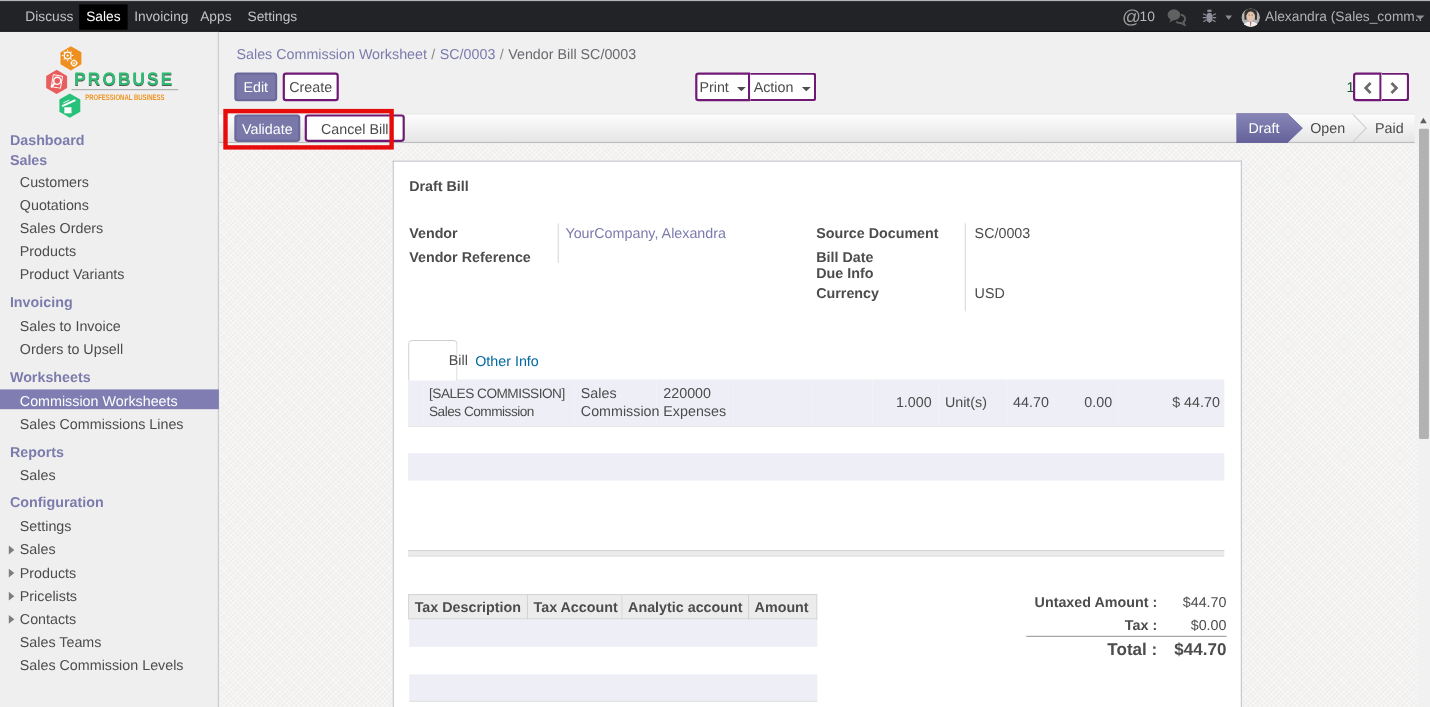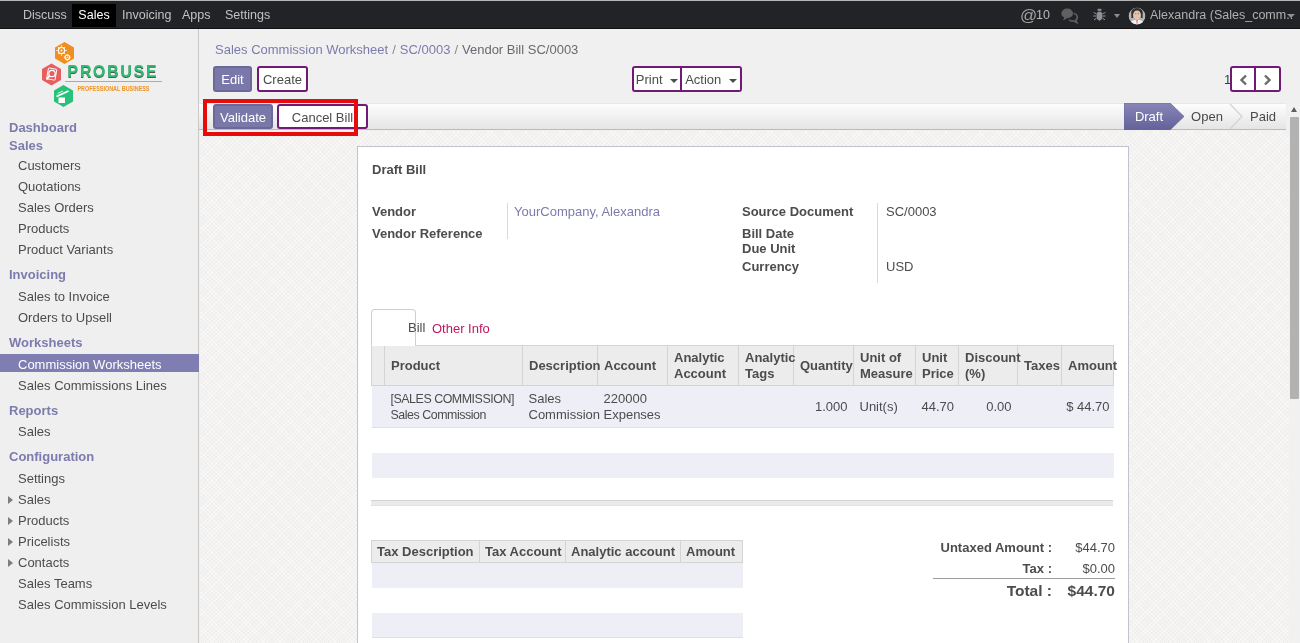--- a/index.html
+++ b/index.html
@@ -50,21 +50,21 @@
 
   .lbl { position:absolute; font-weight:bold; color:#4c4c4c; font-size:13px; line-height:17px; white-space:nowrap;}
   .val { position:absolute; font-size:13px; line-height:17px; color:#4c4c4c; white-space:nowrap;}
   .vline { position:absolute; width:1px; background:#d9d9d9; }
   .link { color:#7c7bad; }
 
   
   #tab-bill { position:absolute; left:371px; top:309px; width:45px; height:37px; background:#fff;
     border:1px solid #cfcfcf; border-bottom:none; border-radius:4px 4px 0 0; text-align:center;
     line-height:35px; color:#4c4c4c; z-index:3;padding-left:36px; }
-  #tab-other { position:absolute; left:432px; top:321px; color:#be185d; z-index:3;}
+  #tab-other { position:absolute; left:432px; top:321px; color:#0369a1; z-index:3;}
 
   
   table { border-collapse:collapse; table-layout:fixed; }
   #billtable { position:absolute; left:371px; top:345px; width:742px; }
   #billtable th { background:#ececec; border:1px solid #d4d4d4; font-weight:bold; color:#4c4c4c;
     font-size:13px; text-align:left; padding:2px 6px; line-height:16px; vertical-align:middle; }
   #billtable td { font-size:13px; color:#4c4c4c; padding:2px 6px; vertical-align:middle; line-height:16px;}
   .rowdata td { background:#eeeef7; border-bottom:1px solid #e0e0e0;}
   .rowlav td { background:#eeeef7; }
   .num { text-align:right; }
@@ -228,21 +228,21 @@
   <div id="sheet"></div>
   <div class="lbl" style="left:372px; top:161px;">Draft Bill</div>
 
   <div class="lbl" style="left:372px; top:203px;">Vendor</div>
   <div class="lbl" style="left:372px; top:225px;">Vendor Reference</div>
   <div class="val link" style="left:514px; top:203px;">YourCompany, Alexandra</div>
   <div class="vline" style="left:507px; top:203px; height:36px;"></div>
 
   <div class="lbl" style="left:742px; top:203px;">Source Document</div>
   <div class="lbl" style="left:742px; top:225px;">Bill Date</div>
-  <div class="lbl" style="left:742px; top:240px;">Due Unit</div>
+  <div class="lbl" style="left:742px; top:240px;">Due Info</div>
   <div class="lbl" style="left:742px; top:258px;">Currency</div>
   <div class="val" style="left:886px; top:203px;">SC/0003</div>
   <div class="val" style="left:886px; top:258px;">USD</div>
   <div class="vline" style="left:877px; top:203px; height:80px;"></div>
 
   <div id="tab-bill">Bill</div>
   <div id="tab-other">Other Info</div>
 
   <table id="billtable">
     <colgroup>
@@ -253,34 +253,20 @@
         <col style="width:71px;">
         <col style="width:55px;">
         <col style="width:60px;">
         <col style="width:62px;">
         <col style="width:43px;">
         <col style="width:59px;">
         <col style="width:44px;">
         <col style="width:52px;">
       </colgroup>
     <tbody>
-        <tr style="height:40px;">
-          <th></th>
-          <th>Product</th>
-          <th>Description</th>
-          <th>Account</th>
-          <th>Analytic Account</th>
-          <th>Analytic Tags</th>
-          <th>Quantity</th>
-          <th>Unit of Measure</th>
-          <th>Unit Price</th>
-          <th>Discount (%)</th>
-          <th>Taxes</th>
-          <th>Amount</th>
-        </tr>
     <tr class="rowdata" style="height:42px;">
           <td></td>
           <td style="white-space:nowrap; font-size:12.4px; letter-spacing:-0.45px;">[SALES COMMISSION]<br>Sales Commission</td>
           <td>Sales Commission</td>
           <td>220000 Expenses</td>
           <td></td>
           <td></td>
           <td class="num">1.000</td>
           <td>Unit(s)</td>
           <td class="num">44.70</td>

